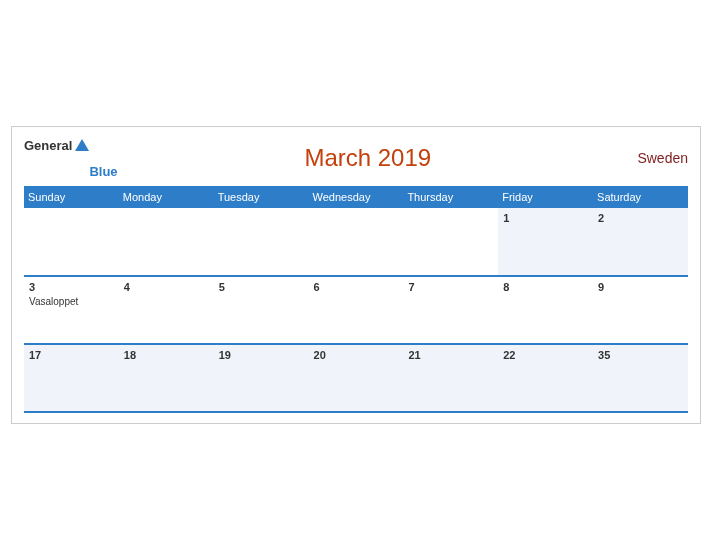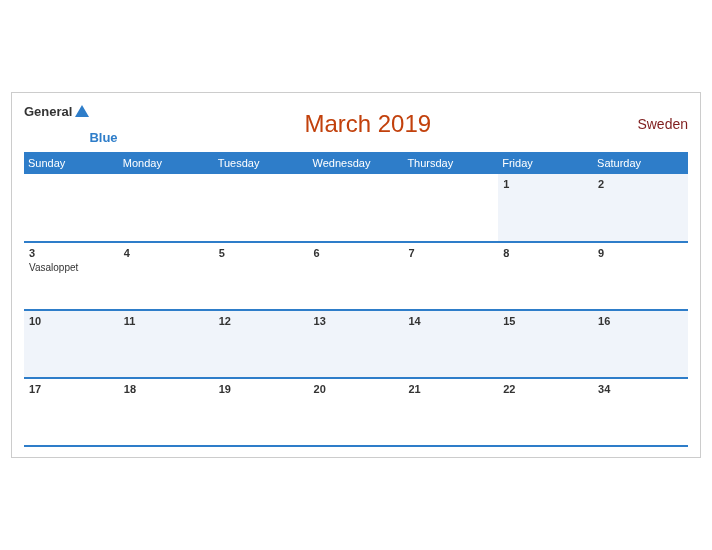--- a/index.html
+++ b/index.html
@@ -174,59 +174,36 @@
           </td>
           <td>
             <span class="day-number">8</span>
           </td>
           <td>
             <span class="day-number">9</span>
           </td>
         </tr>
         <tr>
           <td>
-            <span class="day-number">10</span>
-          </td>
-          <td>
-            <span class="day-number">11</span>
-          </td>
-          <td>
-            <span class="day-number">12</span>
-          </td>
-          <td>
-            <span class="day-number">13</span>
-          </td>
-          <td>
-            <span class="day-number">14</span>
-          </td>
-          <td>
-            <span class="day-number">15</span>
-          </td>
-          <td>
-            <span class="day-number">16</span>
-          </td>
-        </tr>
-        <tr>
-          <td>
             <span class="day-number">17</span>
           </td>
           <td>
             <span class="day-number">18</span>
           </td>
           <td>
             <span class="day-number">19</span>
           </td>
           <td>
             <span class="day-number">20</span>
           </td>
           <td>
             <span class="day-number">21</span>
           </td>
           <td>
             <span class="day-number">22</span>
           </td>
           <td>
-            <span class="day-number">34</span>
+            <span class="day-number">35</span>
           </td>
         </tr>
       </tbody>
   </table>
 </div>
 
 </body></html>

